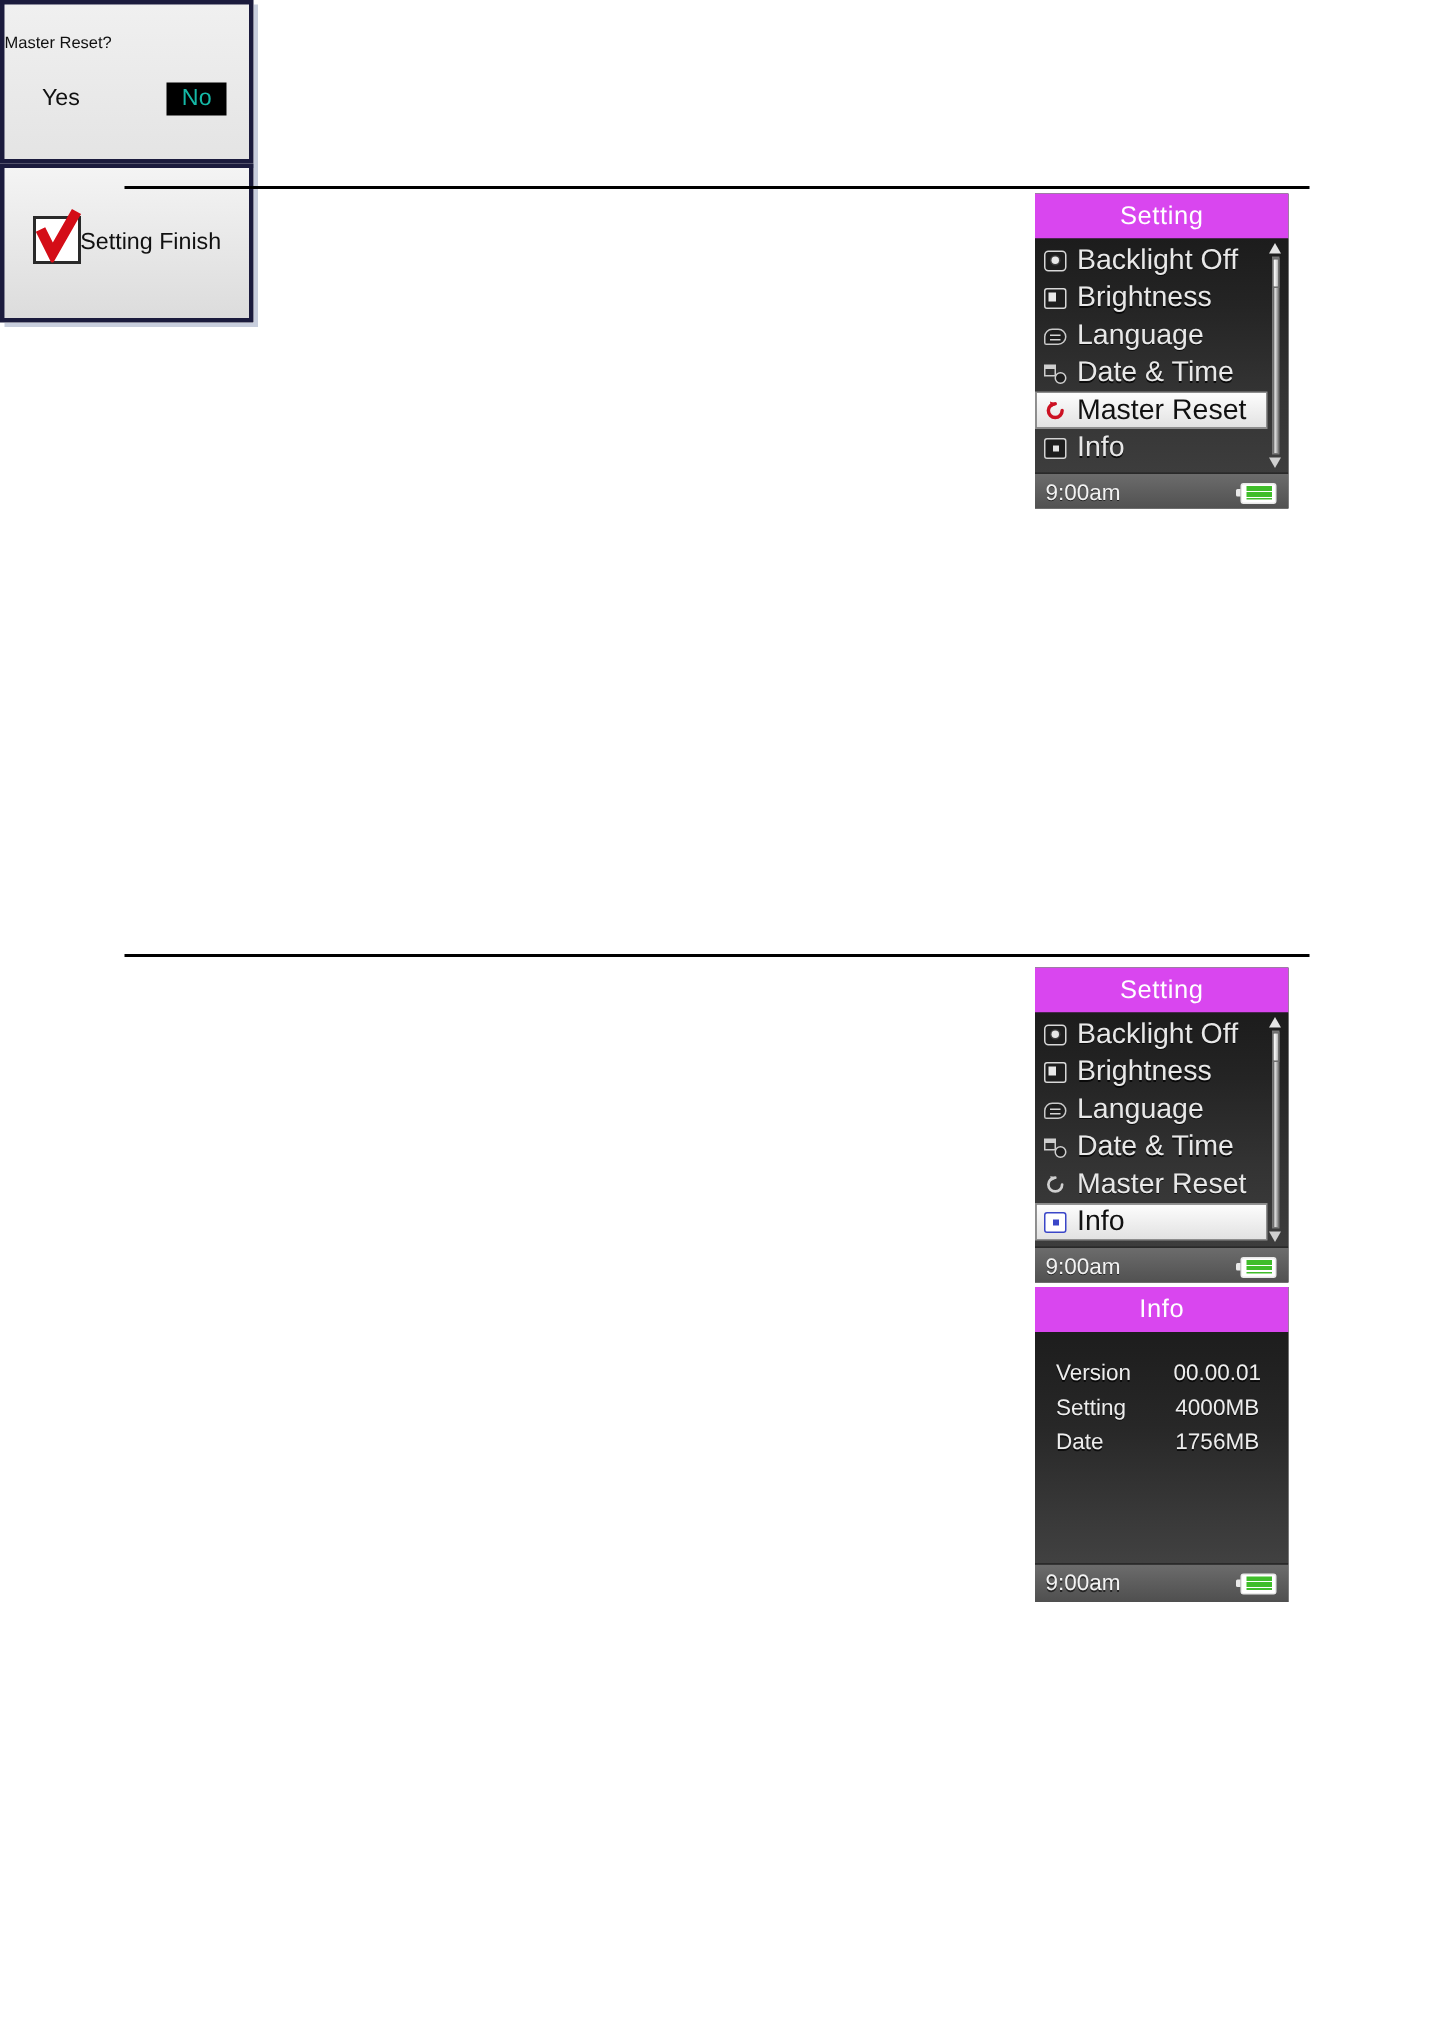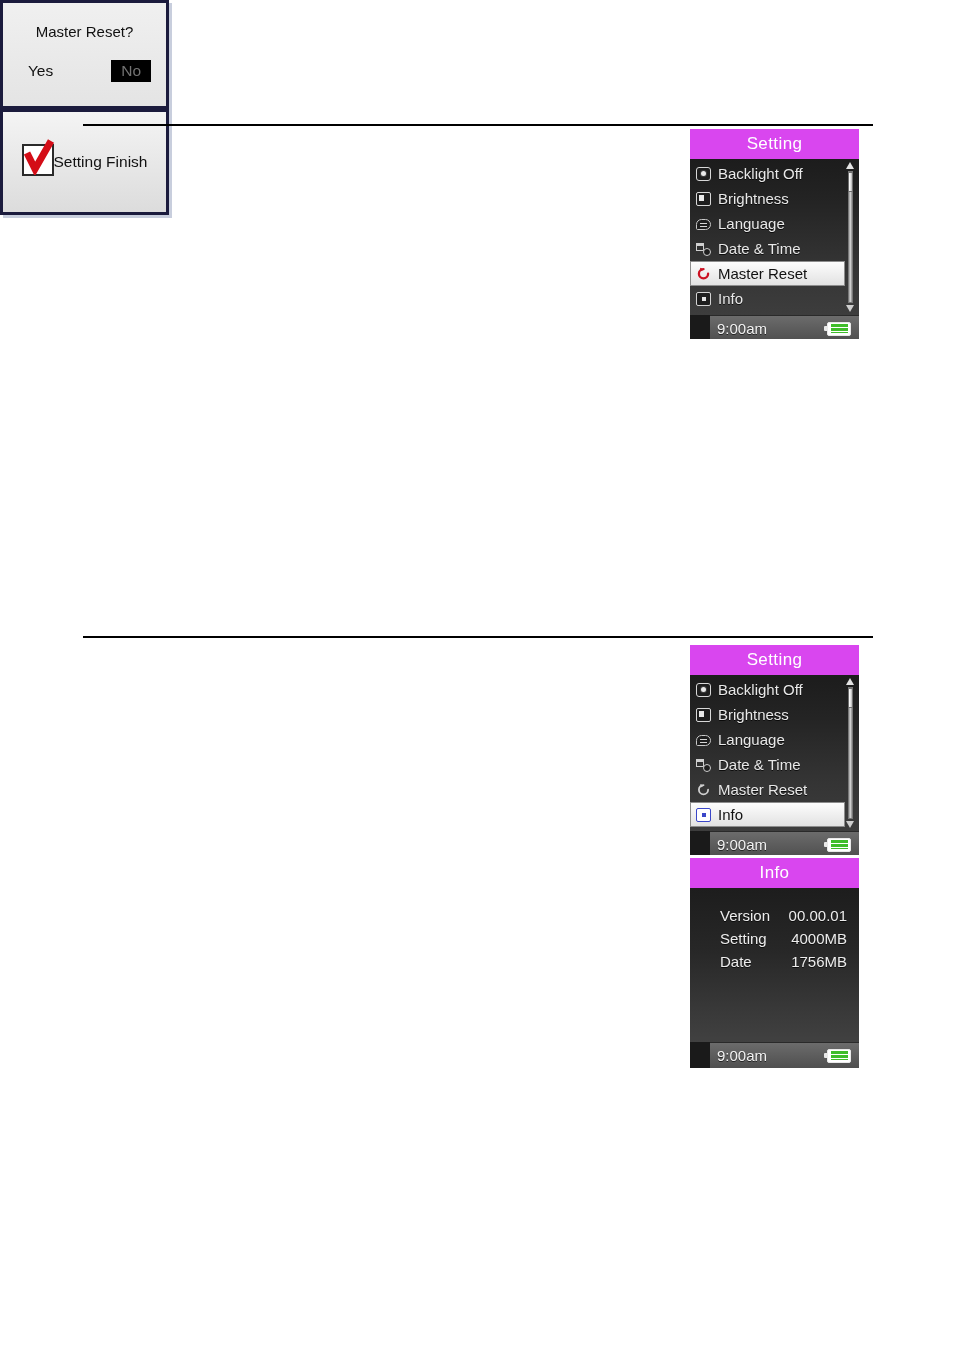--- a/index.html
+++ b/index.html
@@ -53,21 +53,21 @@
 
   .menu-row {
     display: flex;
     align-items: center;
     height: 25px;
     padding-left: 6px;
     box-sizing: border-box;
   }
   .menu-row .mlabel {
     color: #e8e8e8;
-    font-size: 15px;
+    font-size: 19px;
     margin-left: 7px;
     white-space: nowrap;
     text-shadow: 0 1px 0 rgba(0,0,0,0.75);
   }
   .menu-row.selected {
     background: linear-gradient(to bottom, #fdfdfd 0%, #eeeeee 55%, #e2e2e2 100%);
     border: 1px solid #8d8d8d;
     height: 25px;
     margin-right: 14px;
     padding-left: 5px;
@@ -213,21 +213,20 @@
   
   .statusbar {
     height: 26px;
     background: linear-gradient(to bottom, #6c6c6c 0%, #5d5d5d 50%, #4f4f4f 100%);
     display: flex;
     align-items: center;
     justify-content: space-between;
     padding: 0 8px 0 7px;
     box-sizing: border-box;
     border-top: 1px solid #2a2a2a;
-    margin-left: 20px;
   }
   .clock {
     color: #f2f2f2;
     font-size: 15px;
     text-shadow: 0 1px 0 rgba(0,0,0,0.6);
   }
   .battery {
     width: 24px;
     height: 14px;
     border: 1.6px solid #e9e9e9;
@@ -266,39 +265,38 @@
   #screen-master-reset-dialog {
     left: 690px; top: 351px;
     width: 169px; height: 109px;
     border: 3px solid #1b1b3d;
     background: linear-gradient(to bottom, #f0f0f0, #e4e4e4);
     box-shadow: 3px 3px 0 0 #c8cedd;
     box-sizing: border-box;
   }
   #screen-master-reset-dialog .dlg-title {
     color: #111;
-    font-size: 15px;
-    text-align: center;
+    font-size: 11px;
     margin-top: 20px;
   }
   .dlg-choices {
     display: flex;
     align-items: center;
     justify-content: center;
     gap: 48px;
     margin-top: 20px;
   }
   .choice {
     font-size: 15.5px;
     color: #111;
     padding: 2px 10px;
   }
   .choice.active {
     background: #000000;
-    color: #737373;
+    color: #14b8a6;
   }
 
   
   #screen-setting-finish {
     left: 690px; top: 481px;
     width: 169px; height: 106px;
     border: 3px solid #1b1b3d;
     background: linear-gradient(to bottom, #f4f4f4, #dcdcdc);
     box-shadow: 3px 3px 0 0 #c8cedd;
     box-sizing: border-box;
@@ -344,21 +342,21 @@
     box-sizing: border-box;
   }
   .info-row {
     display: flex;
     font-size: 15px;
     color: #ededed;
     line-height: 23px;
     padding: 0 12px 0 14px;
     text-shadow: 0 1px 0 rgba(0,0,0,0.7);
   }
-  .info-key   { width: 72px; text-align: left; margin-left: 16px; }
+  .info-key   { width: 72px; text-align: left; }
   .info-value { flex: 1; text-align: center; }
 </style>
 </head>
 <body>
 
 <div class="hrule" id="rule-top"></div>
 <div class="hrule" id="rule-middle"></div>
 
 <div class="screen" id="screen-setting-1">
   <div class="screen-title">Setting</div>

